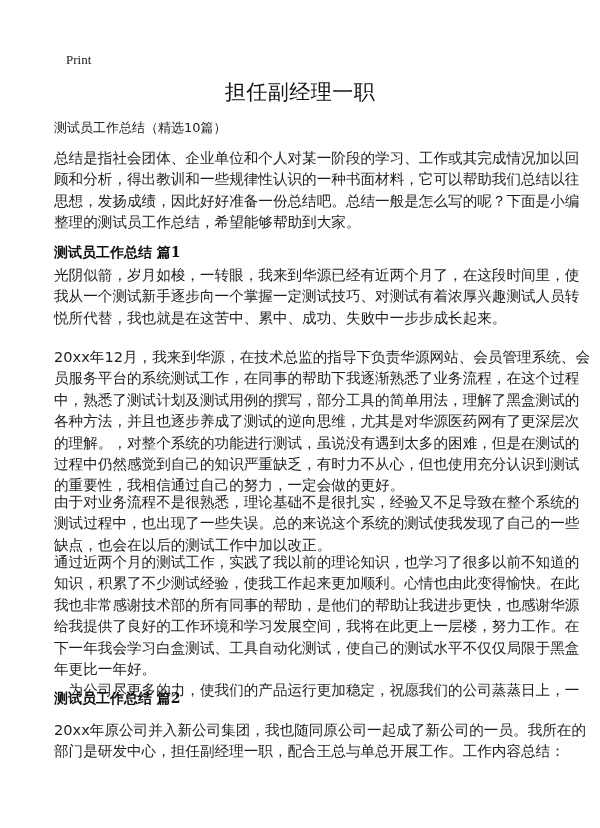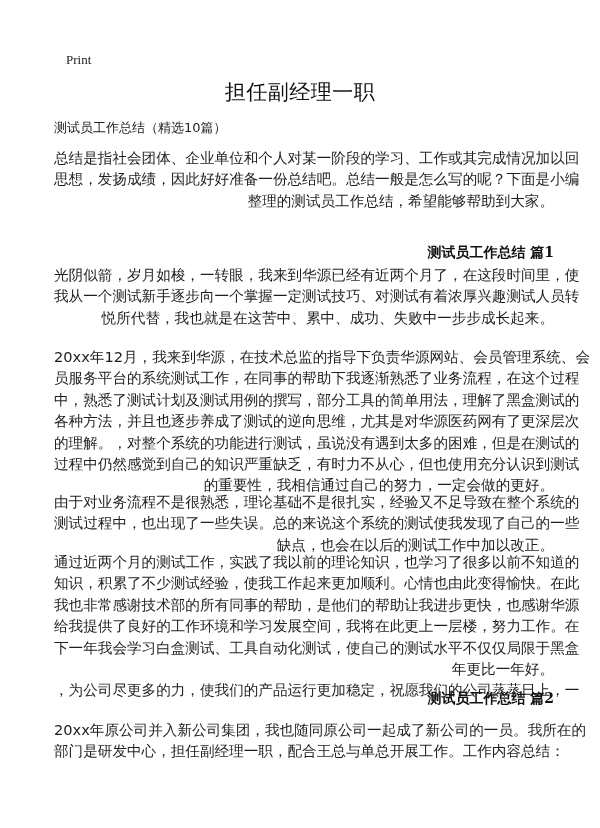--- a/index.html
+++ b/index.html
@@ -15,38 +15,39 @@
     font-size: 13px; color: #222; margin-top: 6px;
   }
   .doc-title {
     position: absolute; top: 78px; left: 0; width: 492px;
     text-align: center; font-size: 21px; font-weight: normal; margin: 0;
     letter-spacing: 0.5px; color: #111;
   }
   .doc-subtitle {
     position: absolute; top: 119px; left: 0; font-size: 13px; color: #222;
   }
-  .block { position: absolute; left: 0; width: 500px; text-align: right; }
+  .block { position: absolute; left: 0; width: 500px; }
   .para { font-size: 14.6px; line-height: 21.4px; color: #1e1e1e; }
   .para .ln { display: block; white-space: nowrap; }
   .section-heading {
     font-family: "DejaVu Serif", "Liberation Serif", serif;
     font-weight: bold; font-size: 14px; color: #111;
   }
 </style>
 </head>
 <body>
 
 <div class="page">
   <div class="print-label">Print</div>
   <h1 class="doc-title">担任副经理一职</h1>
   <div class="doc-subtitle">测试员工作总结（精选10篇）</div>
 
   <div class="block para" style="top:147px">
     <span class="ln">总结是指社会团体、企业单位和个人对某一阶段的学习、工作或其完成情况加以回</span>
+    <span class="ln">顾和分析，得出教训和一些规律性认识的一种书面材料，它可以帮助我们总结以往</span>
     <span class="ln">思想，发扬成绩，因此好好准备一份总结吧。总结一般是怎么写的呢？下面是小编</span>
     <span class="ln">整理的测试员工作总结，希望能够帮助到大家。</span>
   </div>
 
   <div class="block section-heading" style="top:244px">测试员工作总结 篇1</div>
 
   <div class="block para" style="top:264px">
     <span class="ln">光阴似箭，岁月如梭，一转眼，我来到华源已经有近两个月了，在这段时间里，使</span>
     <span class="ln">我从一个测试新手逐步向一个掌握一定测试技巧、对测试有着浓厚兴趣测试人员转</span>
     <span class="ln">悦所代替，我也就是在这苦中、累中、成功、失败中一步步成长起来。</span>

